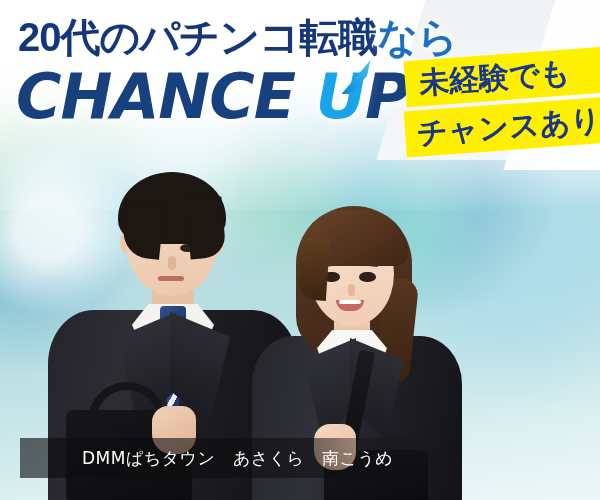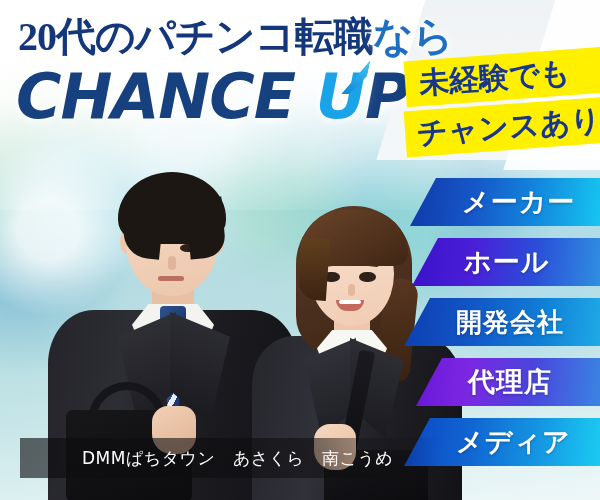--- a/index.html
+++ b/index.html
@@ -201,21 +201,21 @@
     position:absolute; left:62px; top:224px; width:42px; height:46px;
     background:linear-gradient(150deg,#f7d8c0,#e6bb9d); border-radius:16px 14px 18px 20px;
   }
 
   
   .headline{ position:absolute; left:0; top:0; width:600px; z-index:6; }
   .line1{
     position:absolute; left:18px; top:17px;
     font-size:40px; font-weight:700; letter-spacing:-1px;
     white-space:nowrap; line-height:1;
-    font-family:Liberation Serif, serif;
+    font-family:Liberation Sans, sans-serif;
     text-shadow:0 0 7px rgba(255,255,255,.95),0 0 14px rgba(255,255,255,.85);
   }
   .l1-a{ color:#14377c; }
   .l1-b{ color:#1e6fc4; }
   .logo{
     position:absolute; left:16px; top:66px;
     font-size:62px; font-weight:700; font-style:italic;
     letter-spacing:-1px; line-height:1; white-space:nowrap;
     font-family:"DejaVu Sans","Liberation Sans",sans-serif;
     color:#17407f;
@@ -343,35 +343,18 @@
   <div class="headline">
     <div class="line1"><span class="l1-a">20代のパチンコ転職</span><span class="l1-b">なら</span></div>
     <div class="logo"><span>CHANCE </span><span class="u-wrap"><span>U</span><span class="swoosh"></span></span><span>P</span></div>
   </div>
 
   <div class="badges">
     <div class="badge badge1">未経験でも</div>
     <div class="badge badge2">チャンスあり！</div>
   </div>
 
-  <div class="cats">
-    <div class="cat c1">
-        <span>メーカー</span>
-      </div>
-    <div class="cat c2">
-        <span>ホール</span>
-      </div>
-    <div class="cat c3">
-        <span>開発会社</span>
-      </div>
-    <div class="cat c4">
-        <span>代理店</span>
-      </div>
-    <div class="cat c5">
-        <span>メディア</span>
-      </div>
-  </div>
 
   <div class="caption">
     <div class="caption-text">DMMぱちタウン　あさくら　南こうめ</div>
   </div>
 
 </div>
 
 </body></html>

